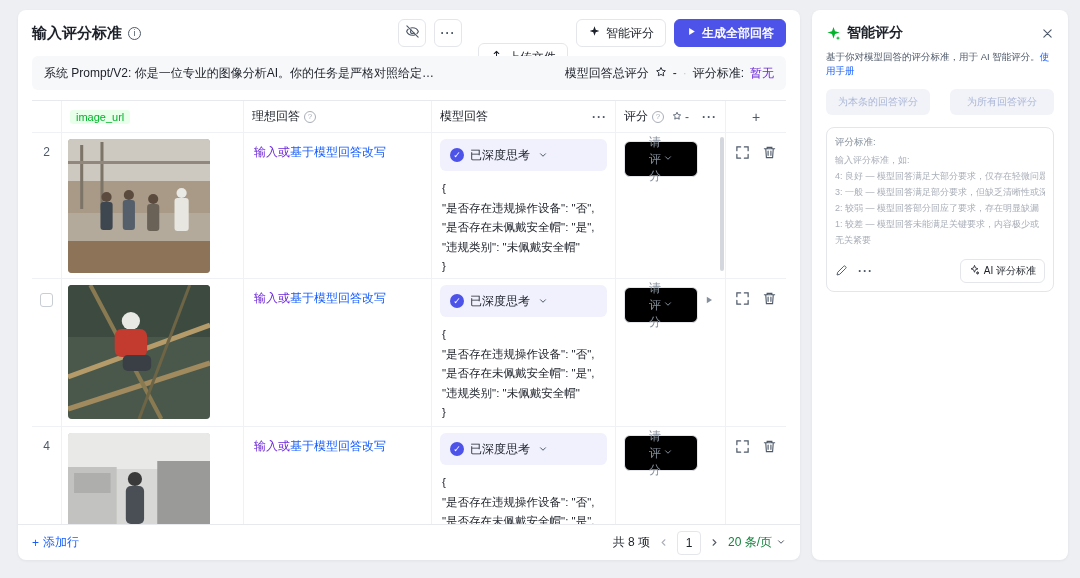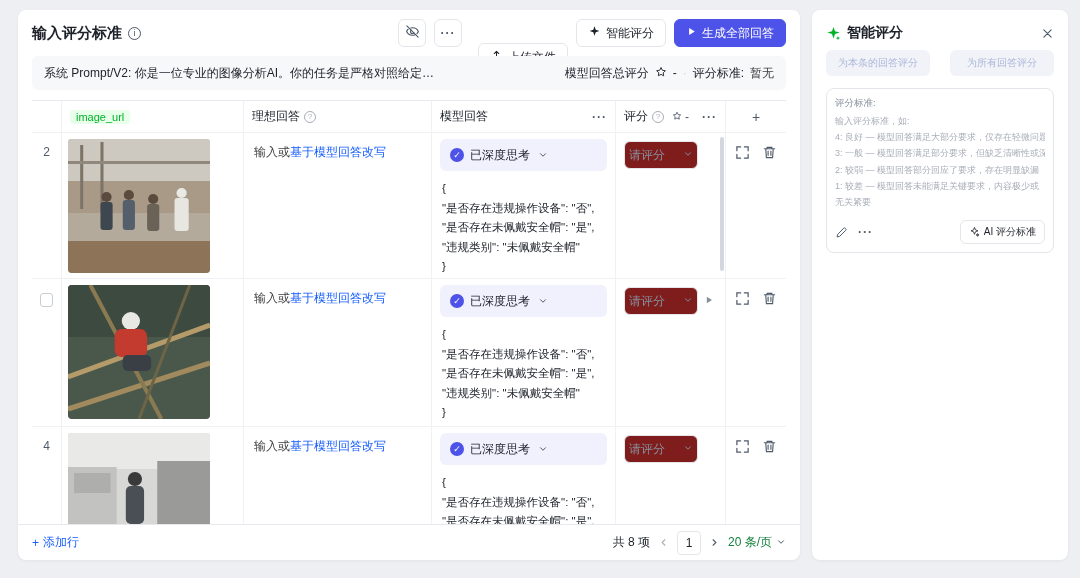--- a/index.html
+++ b/index.html
@@ -17,29 +17,29 @@
 
   .topbar { flex:none; height:46px; display:flex; align-items:center; justify-content:space-between; padding:0 14px; }
   .title-wrap { display:flex; align-items:center; }
   .title { font-size:15px; font-weight:700; }
   .info-c { width:13px; height:13px; border:1px solid #4e5969; border-radius:50%; color:#4e5969;
             font-size:9px; display:inline-flex; align-items:center; justify-content:center; margin-left:6px; }
   .tools { display:flex; align-items:center; gap:8px; }
   .btn { height:28px; display:inline-flex; align-items:center; gap:5px; padding:0 11px;
          border:1px solid #e5e6eb; border-radius:6px; background:#fff; font-size:12px; color:#1d2129; cursor:pointer; }
   .btn.iconly { width:28px; padding:0; justify-content:center; }
-  .btn.primary { background:#4d53e8; border-color:#4d53e8; color:#fff; }
+  .btn.primary { background:#4d53e8; border-color:#4d53e8; color:#fff;font-weight:bold; }
   .btn.gap { margin-left:8px;margin-top:48px; }
   .more-glyph { letter-spacing:1px; font-weight:700; color:#4e5969; font-size:12px; line-height:1; }
 
   .prompt { flex:none; margin:0 14px 10px; background:#f7f8fa; border-radius:6px; height:34px;
             display:flex; align-items:center; justify-content:space-between; padding:0 12px; font-size:12px; }
   .prompt-left { white-space:nowrap; overflow:hidden; text-overflow:ellipsis; max-width:400px; }
   .prompt-right { display:flex; align-items:center; gap:6px; flex:none; }
-  .muted { color:#404040; }
+  .muted { color:#6d28d9; }
   .dot-sep { color:#c9cdd4; }
 
   
   .table { flex:1; min-height:0; margin:0 14px; border-top:1px solid #e7e9ee; position:relative;
            overflow:hidden; display:flex; flex-direction:column; }
   .trow { flex:none; display:grid; grid-template-columns:30px 182px 188px 184px 110px 1fr;
           border-bottom:1px solid #f0f1f4; }
   .trow.head { height:32px; font-size:12px; font-weight:500; }
   .c { border-right:1px solid #f0f1f4; display:flex; align-items:flex-start; padding:8px; min-width:0; }
   .c:last-child { border-right:none; }
@@ -60,22 +60,22 @@
   .cd { font-size:12px; padding:11px 10px; }
   .link { color:#165dff; cursor:pointer; text-decoration:none; }
   .cm { flex-direction:column; align-items:stretch; gap:6px; padding:6px 8px; }
   .think { height:32px; flex:none; background:#f0f1fd; border-radius:6px; display:flex; align-items:center;
            gap:6px; padding:0 10px; font-size:12px; cursor:pointer; }
   .ckc { width:14px; height:14px; border-radius:50%; background:#4d53e8; color:#fff; font-size:9px; flex:none;
          display:flex; align-items:center; justify-content:center; }
   .chev { color:#4e5969; display:inline-flex; margin-left:2px; }
   .json { font-size:11.5px; line-height:1.7; padding:2px; }
   .cs { padding:8px; gap:6px; }
-  .select { width:74px; height:28px; flex:none; border:1px solid #e5e6eb; border-radius:6px; background:#7f1d1d;
-            display:flex; align-items:center; justify-content:space-between; padding:0 4px; font-size:12px;
+  .select { width:74px; height:36px; flex:none; border:1px solid #e5e6eb; border-radius:6px; background:#000000;
+            display:flex; align-items:center; justify-content:space-between; padding:0 24px; font-size:12px;
             color:#86909c; cursor:pointer; }
   .run-sm { color:#86909c; margin-top:8px; display:inline-flex; cursor:pointer; }
   .ca { padding-top:12px; gap:12px; justify-content:center; color:#4e5969; }
   .act { display:inline-flex; cursor:pointer; }
   .scrollthumb { position:absolute; left:688px; top:36px; width:4px; height:134px; background:#d4d7dd; border-radius:2px; cursor:pointer; }
 
   .tfoot { flex:none; height:36px; display:flex; align-items:center; justify-content:space-between;
            padding:0 14px; font-size:12px; }
   .addrow { color:#165dff; display:flex; align-items:center; gap:4px; cursor:pointer; }
   .pager { display:flex; align-items:center; gap:8px; }
@@ -433,20 +433,23 @@
             <path d="M12.8 10.6l.6 1.7 1.7.6-1.7.6-.6 1.7-.6-1.7-1.7-.6 1.7-.6z"></path>
           </svg>
         </span>
       <span class="side-title">智能评分</span>
       <span class="close">
           <svg width="13" height="13" viewBox="0 0 16 16" stroke="currentColor" stroke-width="1.4" stroke-linecap="round">
             <path d="M3.5 3.5l9 9M12.5 3.5l-9 9"></path>
           </svg>
         </span>
     </div>
+    <div class="side-desc">
+      <span>基于你对模型回答的评分标准，用于 AI 智能评分。</span><a class="link">使用手册</a>
+    </div>
     <div class="pbtns">
       <button class="pbtn">为本条的回答评分</button>
       <button class="pbtn">为所有回答评分</button>
     </div>
     <div class="cbox">
       <div class="cbox-label">评分标准:</div>
       <div class="ph-line">输入评分标准，如:</div>
       <div class="ph-line">4: 良好 — 模型回答满足大部分要求，仅存在轻微问题</div>
       <div class="ph-line">3: 一般 — 模型回答满足部分要求，但缺乏清晰性或深度</div>
       <div class="ph-line">2: 较弱 — 模型回答部分回应了要求，存在明显缺漏</div>

